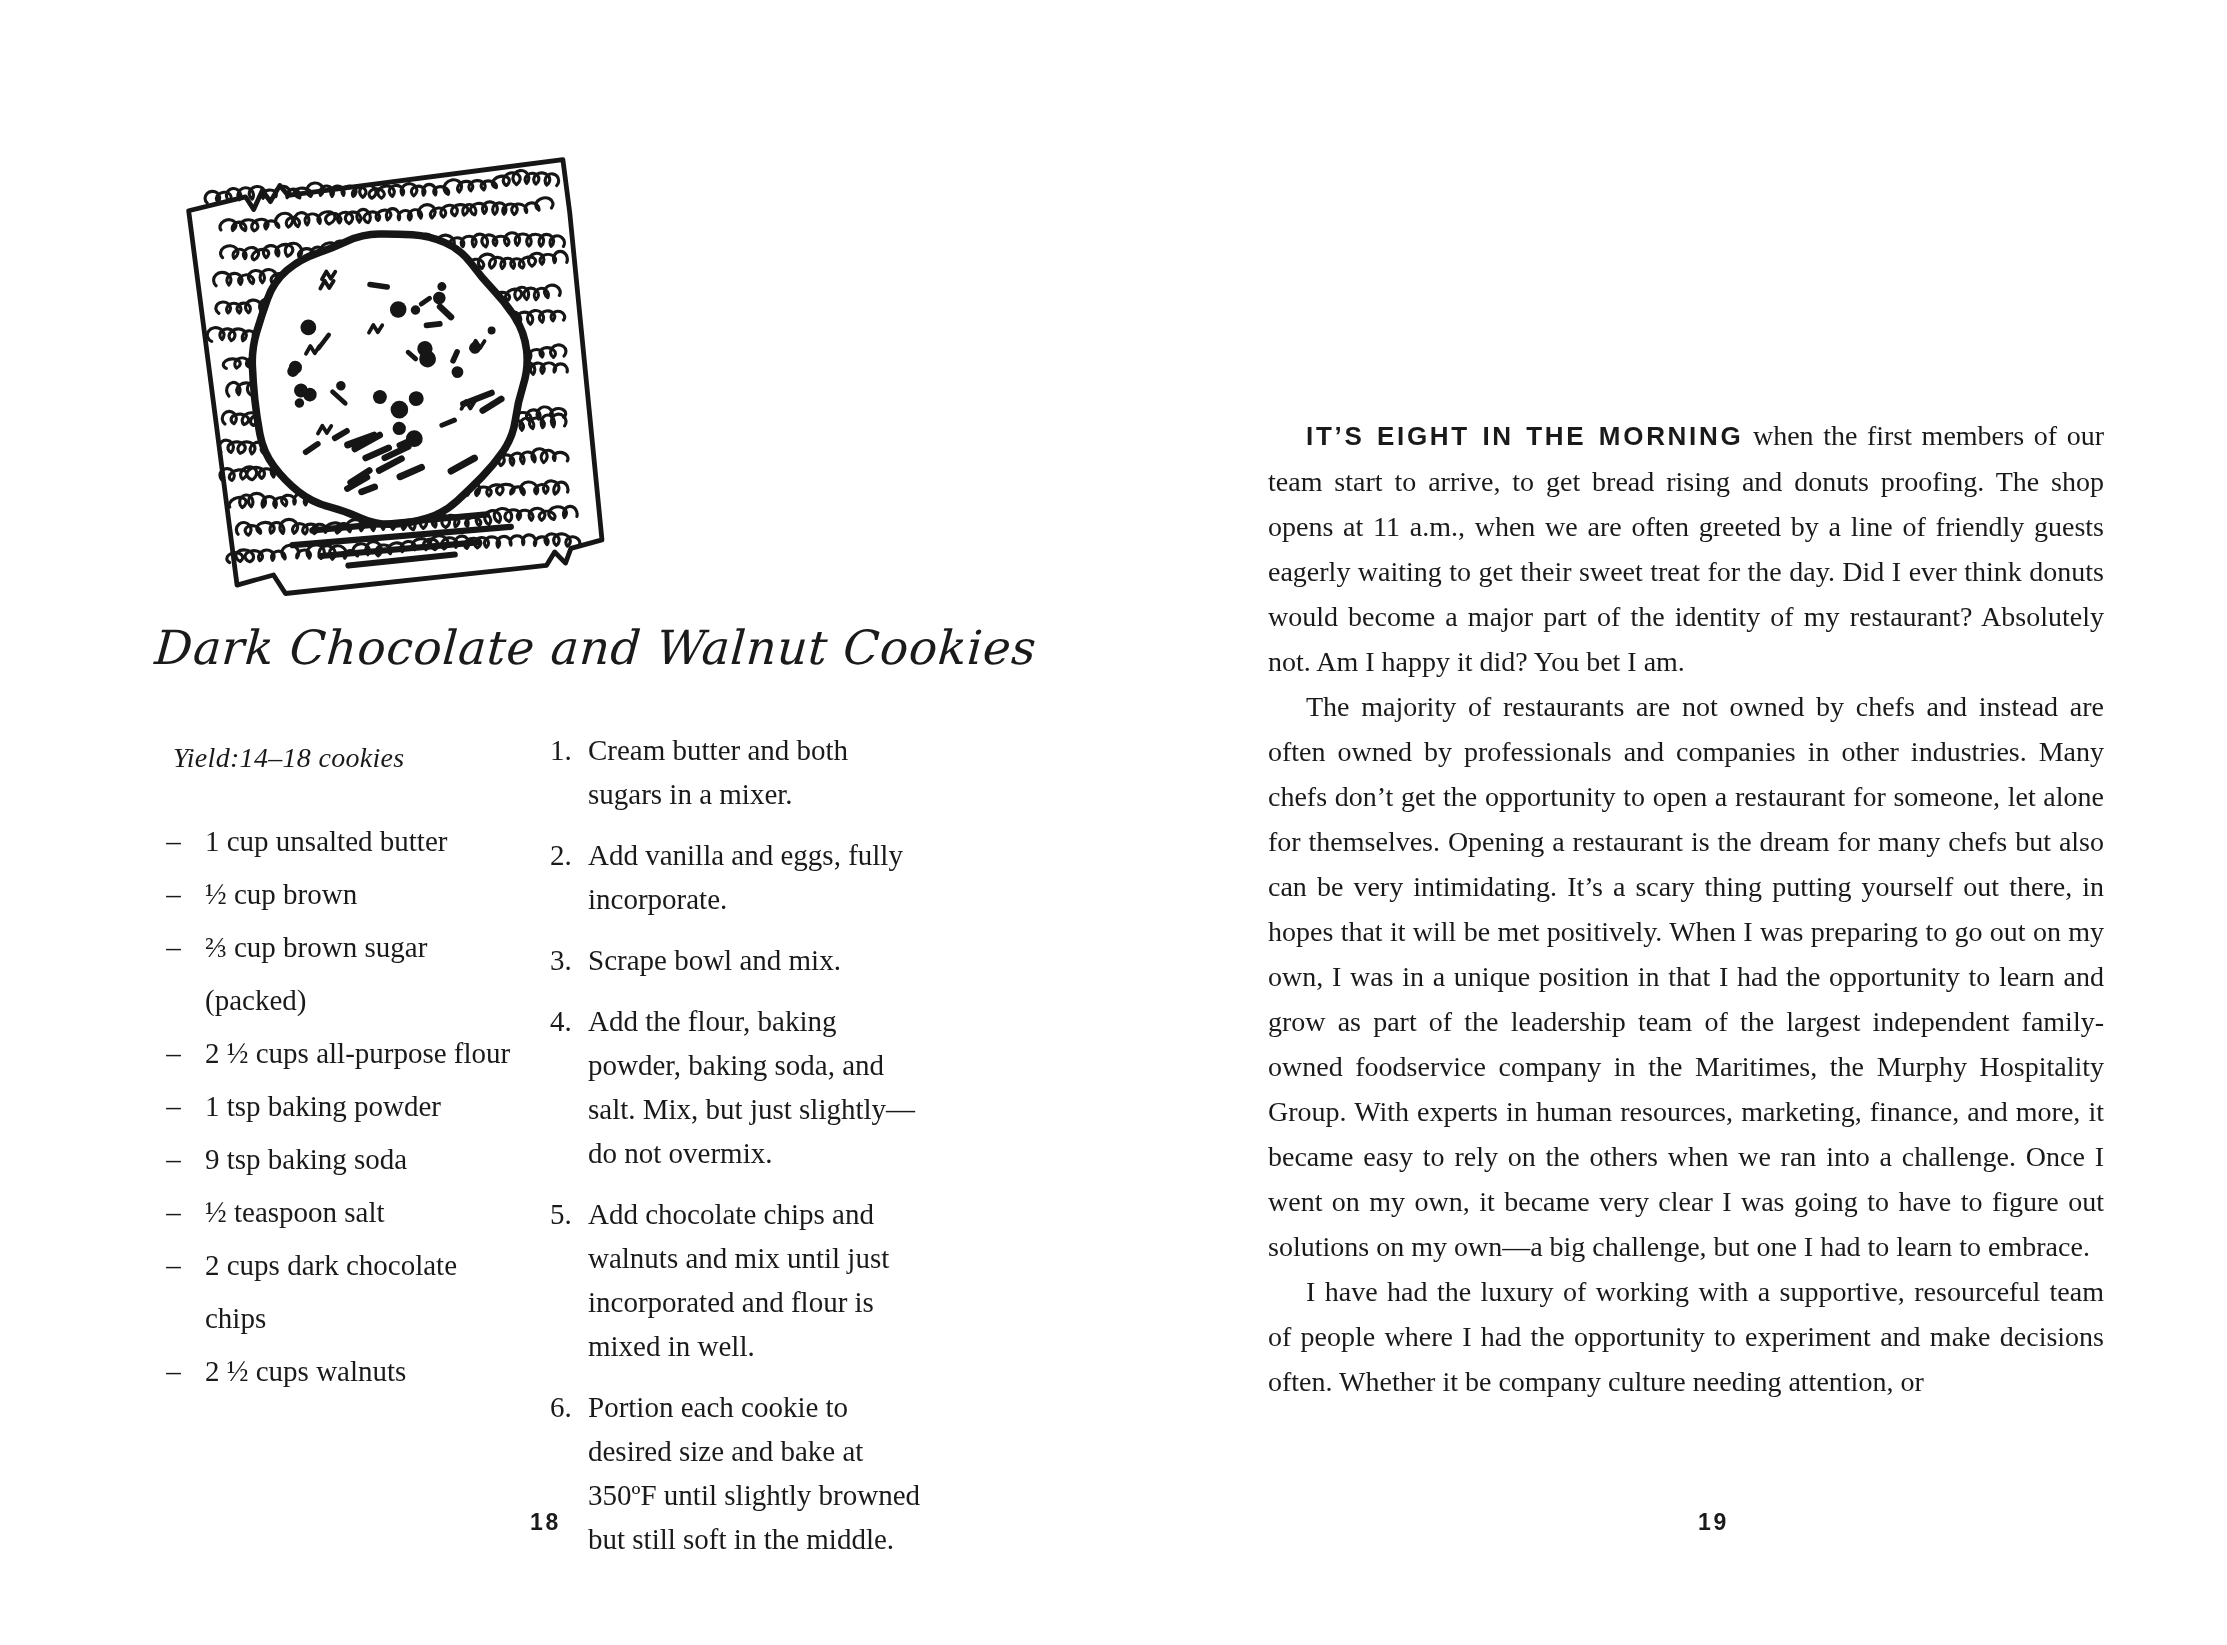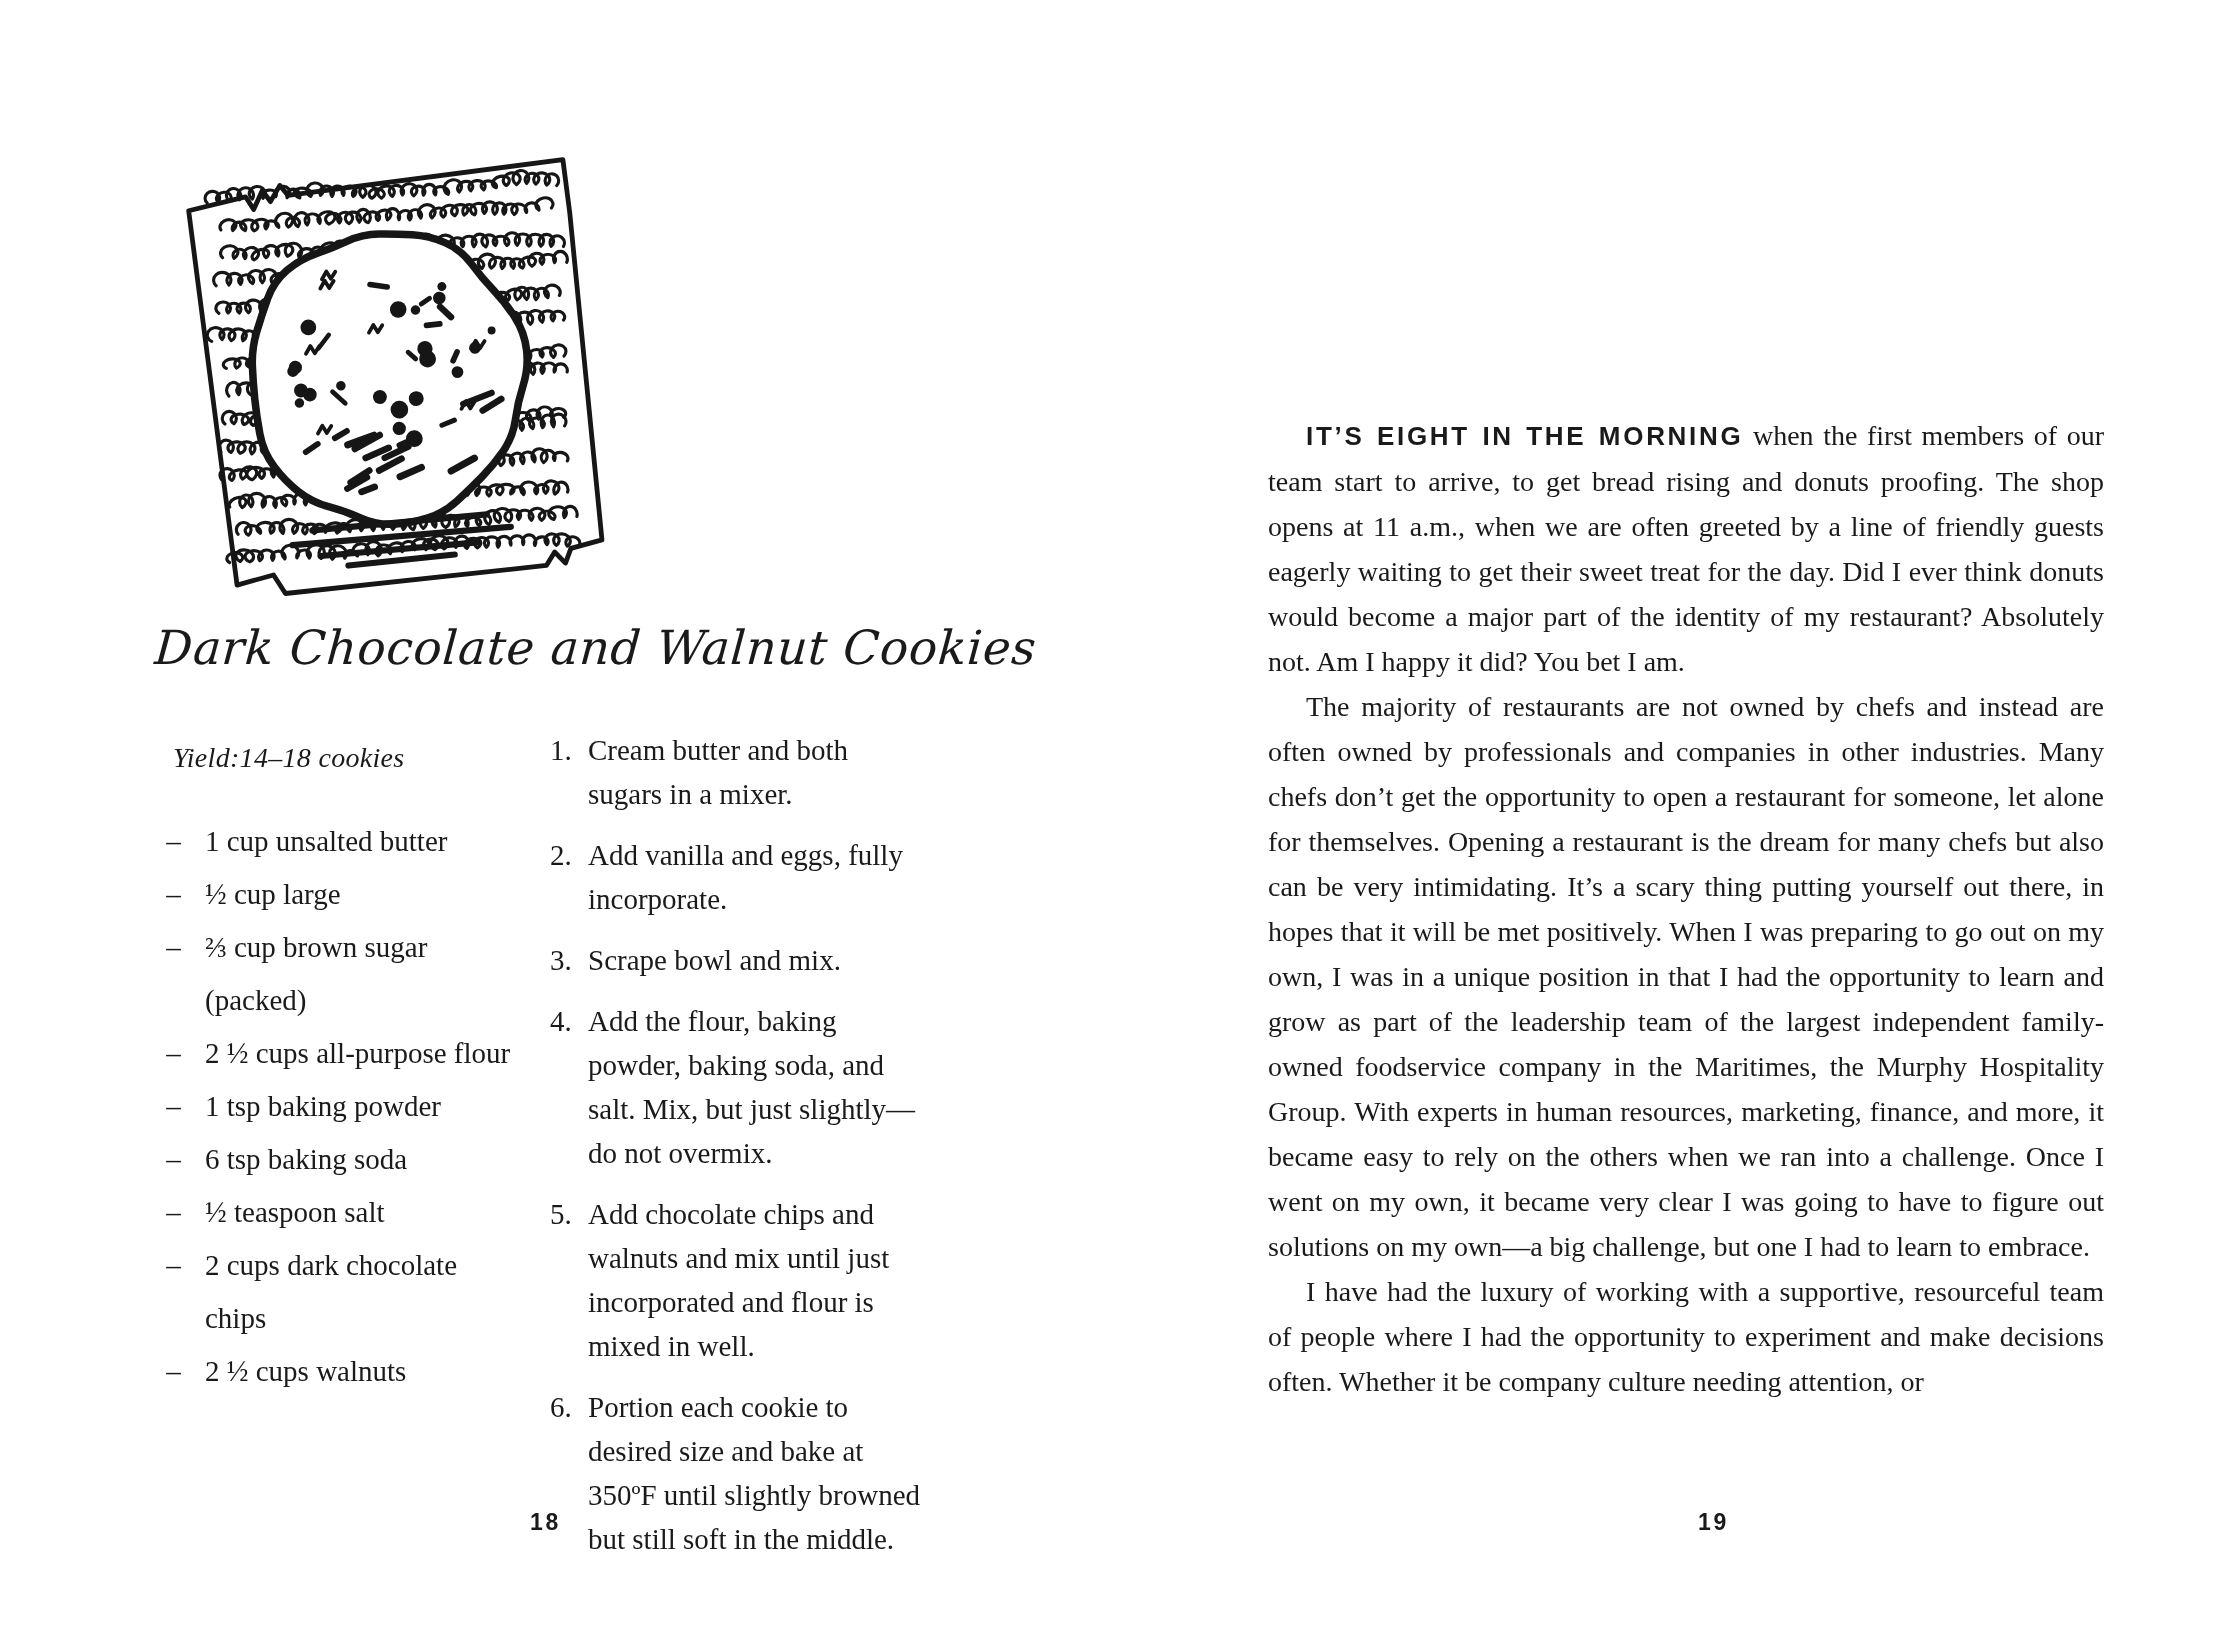--- a/index.html
+++ b/index.html
@@ -213,32 +213,32 @@
     </figure>
 
     <h1 class="title">Dark Chocolate and Walnut Cookies</h1>
 
     <p class="yield">Yield:14–18 cookies</p>
 
     <ul class="ingredients">
 
         <li>1 cup unsalted butter</li>
 
-        <li>½ cup large</li>
+        <li>½ cup brown</li>
 
         <li>⅔ cup brown sugar
 (packed)</li>
 
 
 
         <li>2 ½ cups all-purpose flour</li>
 
         <li>1 tsp baking powder</li>
 
-        <li>6 tsp baking soda</li>
+        <li>9 tsp baking soda</li>
 
         <li>½ teaspoon salt</li>
 
         <li>2 cups dark chocolate
 chips</li>
 
         <li>2 ½ cups walnuts</li>
       </ul>
 
     <ol class="steps">

